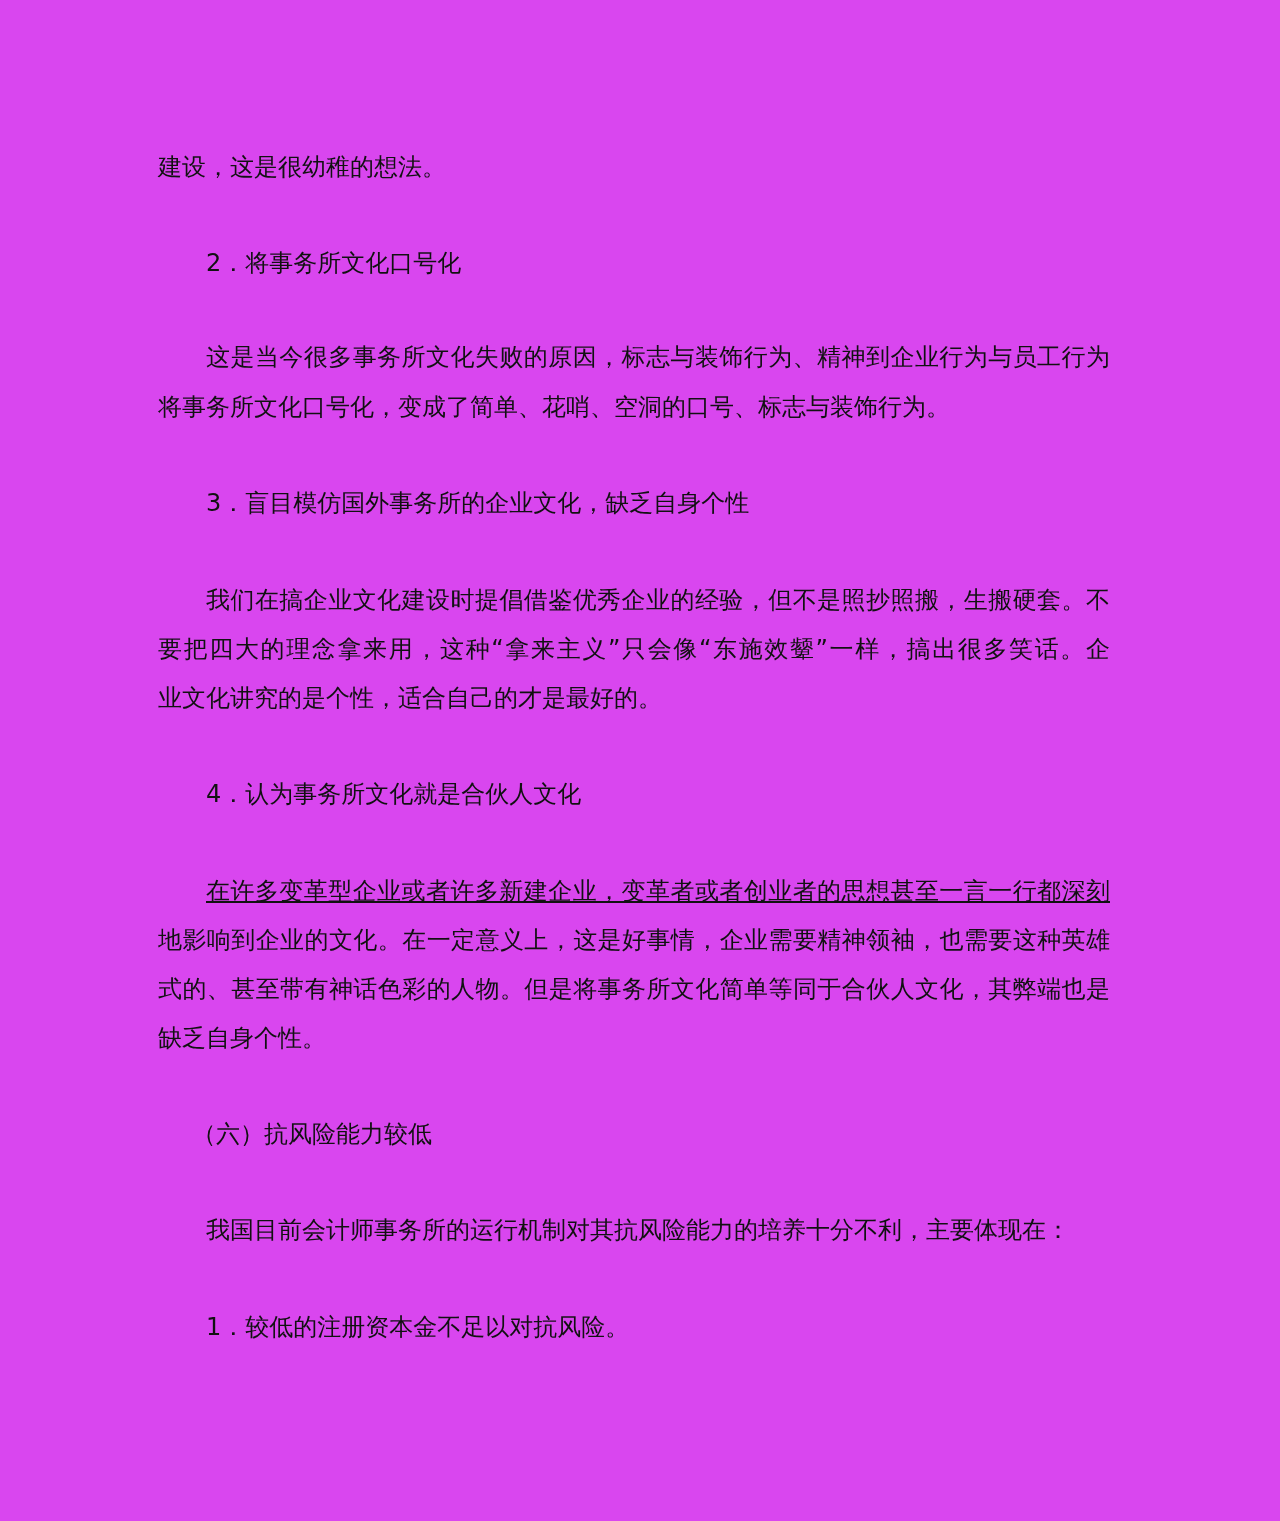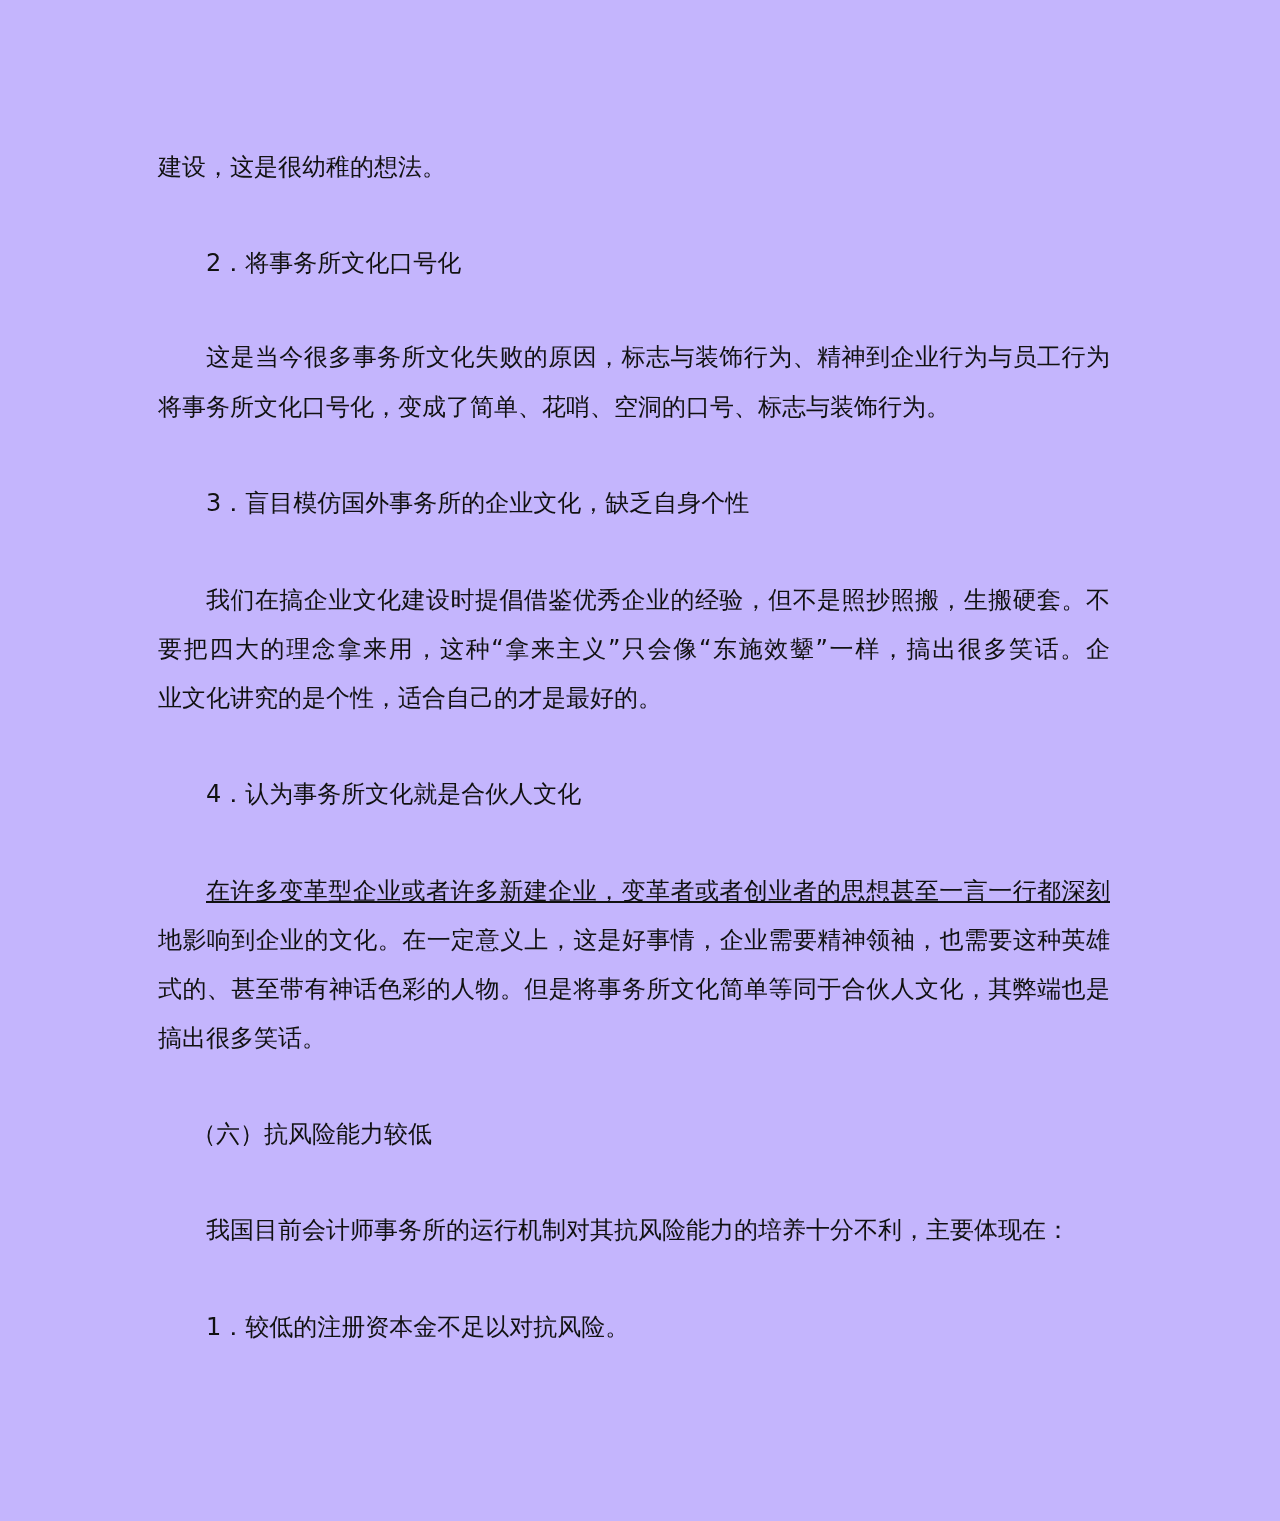--- a/index.html
+++ b/index.html
@@ -1,18 +1,18 @@
 <!DOCTYPE html>
 <html><head>
 <meta charset="utf-8">
 <style>
   html, body { margin: 0; padding: 0; background: #ffffff; }
   body { width: 1280px; height: 1521px; position: relative; overflow: hidden;
          font-family: "DejaVu Sans", "Liberation Sans", sans-serif; color: #111111; }
-  .page { position: absolute; left: 0; top: 0; width: 1280px; height: 1521px; background: #c4b5fd; }
+  .page { position: absolute; left: 0; top: 0; width: 1280px; height: 1521px; background: #d946ef; }
   .line { position: absolute; left: 158px; font-size: 24px; line-height: 32px; white-space: nowrap;
           letter-spacing: 0px; }
   .indent { left: 206px; }
   .justify { width: 952px; text-align: justify; text-align-last: justify; white-space: nowrap; }
 </style>
 </head>
 <body>
 
 <div class="page">
   <div class="line" style="top:151px;">建设，这是很幼稚的想法。</div>
@@ -20,17 +20,17 @@
   <div class="line indent justify" style="top:341px; width:904px;">这是当今很多事务所文化失败的原因，标志与装饰行为、精神到企业行为与员工行为</div>
   <div class="line" style="top:391px;">将事务所文化口号化，变成了简单、花哨、空洞的口号、标志与装饰行为。</div>
   <div class="line indent" style="top:487px;">3．盲目模仿国外事务所的企业文化，缺乏自身个性</div>
   <div class="line indent justify" style="top:584px; width:904px;">我们在搞企业文化建设时提倡借鉴优秀企业的经验，但不是照抄照搬，生搬硬套。不</div>
   <div class="line justify" style="top:633px;">要把四大的理念拿来用，这种“拿来主义”只会像“东施效颦”一样，搞出很多笑话。企</div>
   <div class="line" style="top:682px;">业文化讲究的是个性，适合自己的才是最好的。</div>
   <div class="line indent" style="top:778px;">4．认为事务所文化就是合伙人文化</div>
   <div class="line indent justify" style="top:875px; width:904px;text-decoration:underline;">在许多变革型企业或者许多新建企业，变革者或者创业者的思想甚至一言一行都深刻</div>
   <div class="line justify" style="top:973px;">式的、甚至带有神话色彩的人物。但是将事务所文化简单等同于合伙人文化，其弊端也是</div>
   <div class="line justify" style="top:924px;">地影响到企业的文化。在一定意义上，这是好事情，企业需要精神领袖，也需要这种英雄</div>
-  <div class="line" style="top:1022px;">搞出很多笑话。</div>
+  <div class="line" style="top:1022px;">缺乏自身个性。</div>
   <div class="line" style="top:1118px; left:192px;">（六）抗风险能力较低</div>
   <div class="line indent" style="top:1214px;">我国目前会计师事务所的运行机制对其抗风险能力的培养十分不利，主要体现在：</div>
   <div class="line indent" style="top:1311px;">1．较低的注册资本金不足以对抗风险。</div>
 </div>
 
 </body></html>

